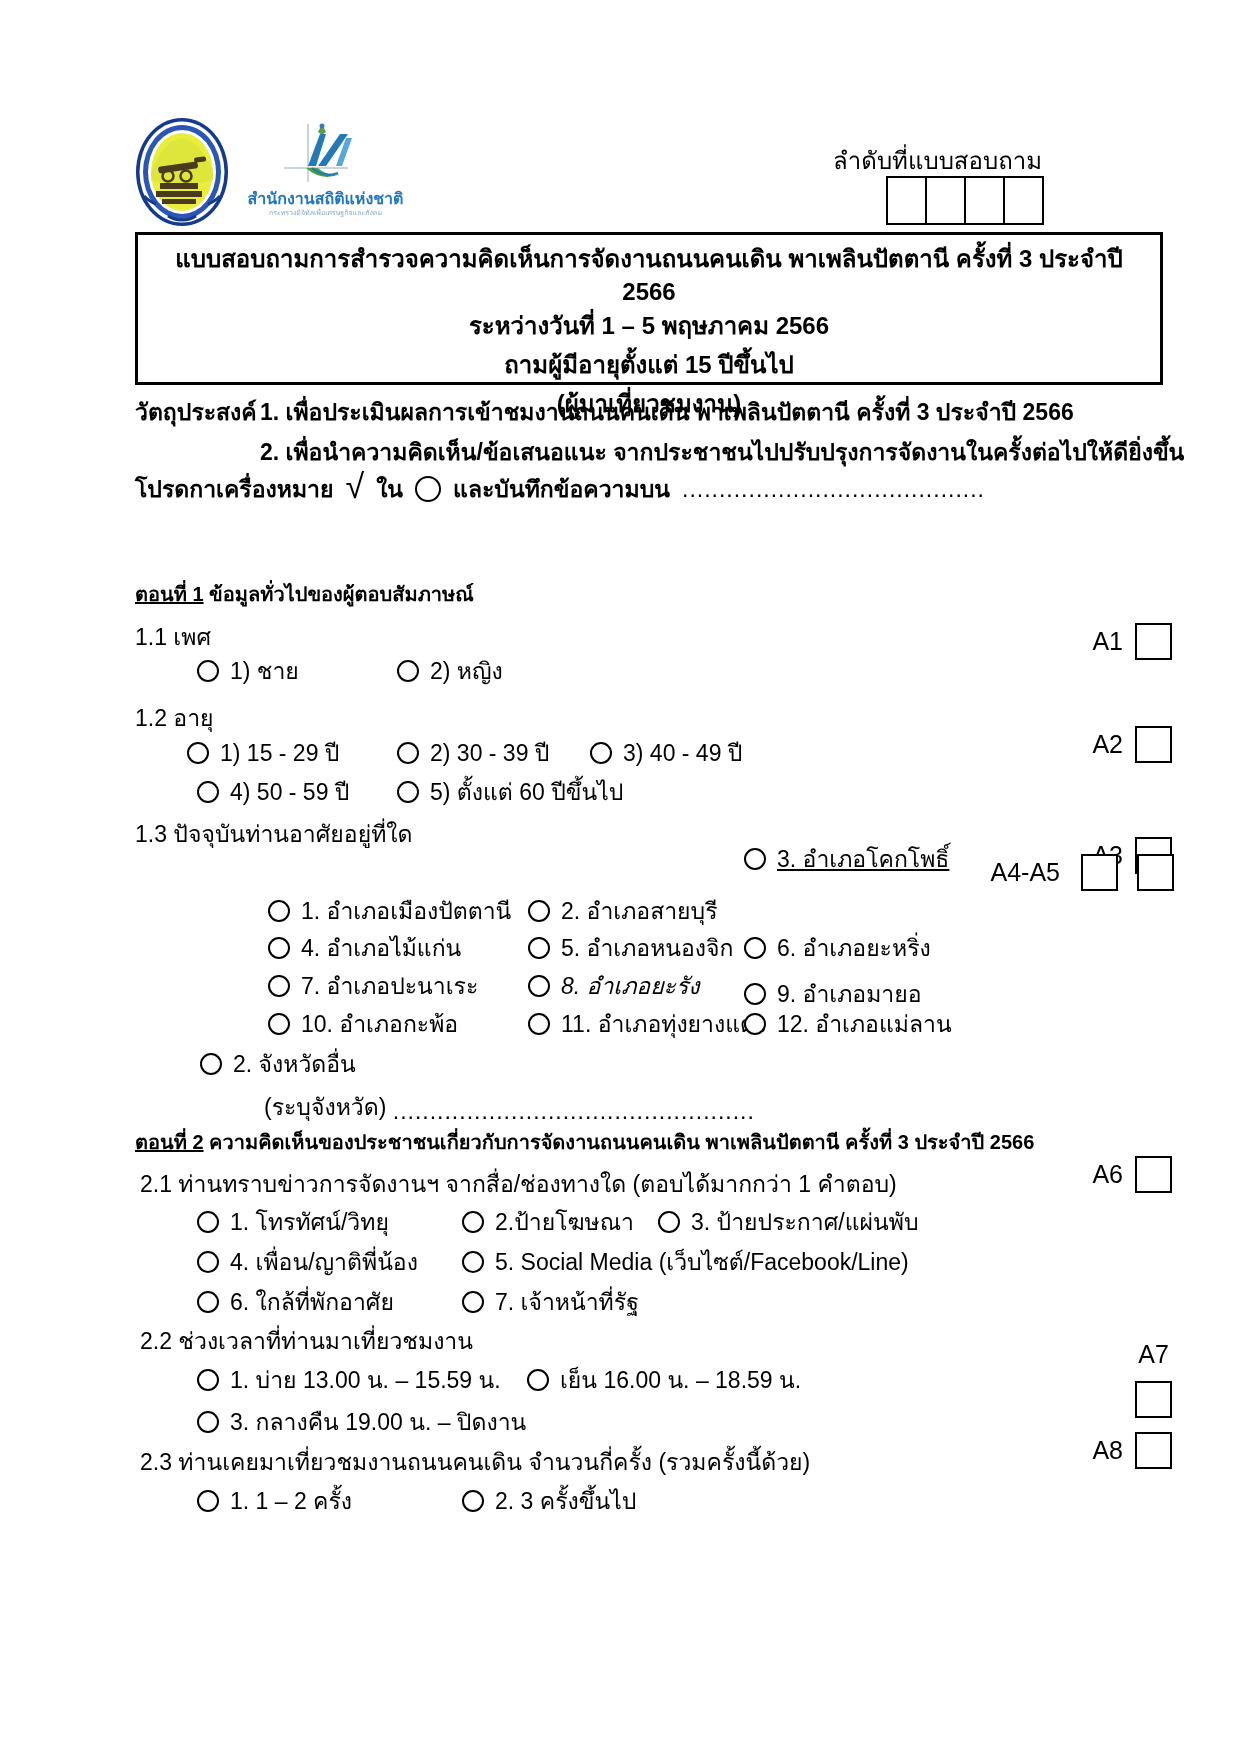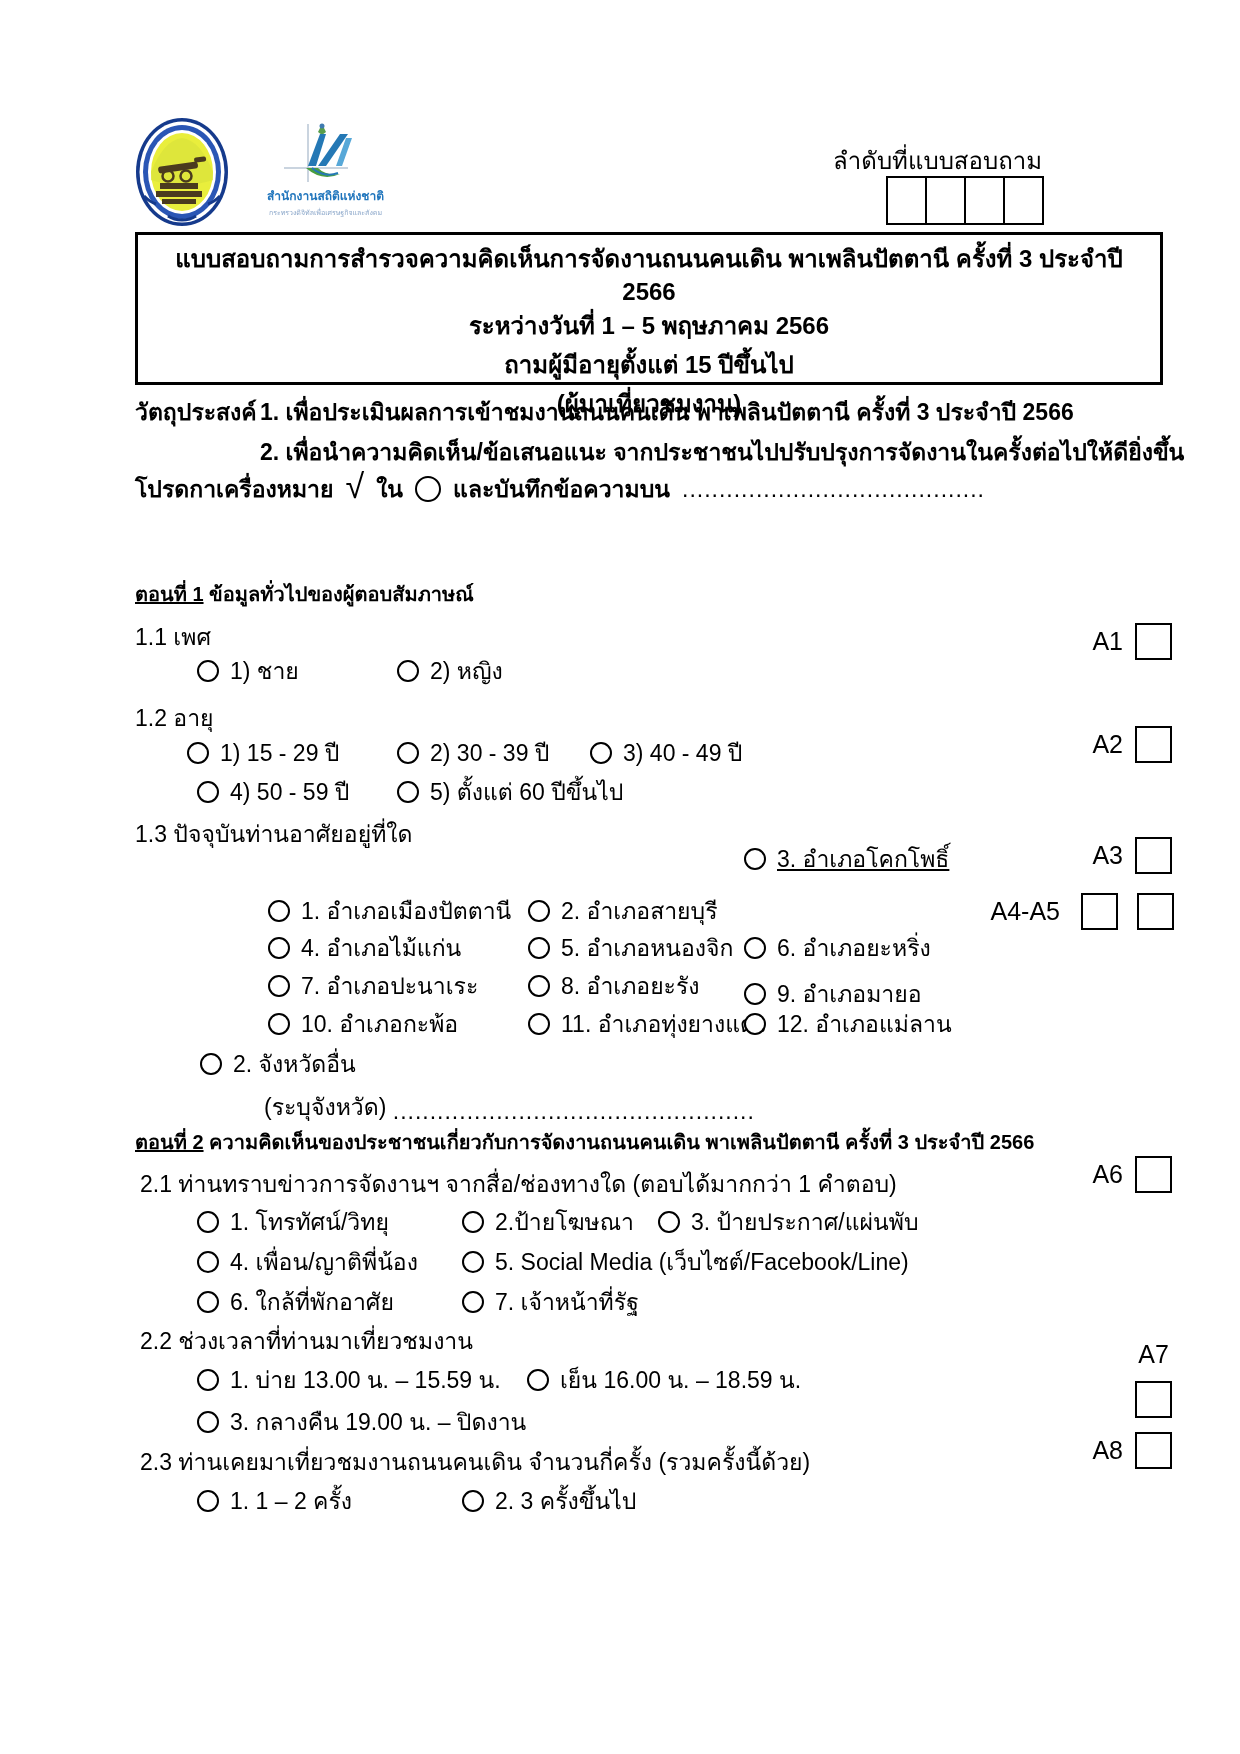--- a/index.html
+++ b/index.html
@@ -9,21 +9,21 @@
     color:#000;overflow:hidden;margin:0 auto;
   }
   .abs{position:absolute;}
   .bold{font-weight:bold;}
   
   .seq-label{position:absolute;left:820px;top:141px;width:222px;text-align:right;font-size:24px;}
   .seq-boxes{position:absolute;left:886px;top:176px;display:flex;}
   .seq-cell{width:37px;height:45px;border:2px solid #000;margin-left:-2px;background:#fff;}
   .seq-cell:first-child{margin-left:0;}
   .nso-name{position:absolute;left:243px;top:186px;width:165px;text-align:center;
-    font-size:12px;font-weight:bold;color:#2176bd;}
+    font-size:16px;font-weight:bold;color:#2176bd;}
   .nso-sub{position:absolute;left:243px;top:207px;width:165px;text-align:center;
     font-size:7px;color:#8aa6c9;}
   
   .title-box{
     position:absolute;left:135px;top:232px;width:1028px;height:153px;
     border:3px solid #000;box-sizing:border-box;
     display:flex;flex-direction:column;justify-content:space-evenly;align-items:center;
     font-size:24px;font-weight:bold;text-align:center;padding:4px 10px;
   }
   
@@ -174,21 +174,21 @@
     <span>5. อำเภอหนองจิก</span>
   </div>
   <div class="opt" style="left:744px;top:930px;">
     <span class="circle"></span>
     <span>6. อำเภอยะหริ่ง</span>
   </div>
   <div class="opt" style="left:268px;top:968px;">
     <span class="circle"></span>
     <span>7. อำเภอปะนาเระ</span>
   </div>
-  <div class="opt" style="left:528px;top:968px;">
+  <div class="opt" style="left:528px;top:968px;font-style:italic;">
     <span class="circle"></span>
     <span>8. อำเภอยะรัง</span>
   </div>
   <div class="opt" style="left:744px;top:968px;margin-top:8px;">
     <span class="circle"></span>
     <span>9. อำเภอมายอ</span>
   </div>
   <div class="opt" style="left:268px;top:1006px;">
     <span class="circle"></span>
     <span>10. อำเภอกะพ้อ</span>
@@ -277,21 +277,21 @@
     <span class="codebox"></span>
   </div>
   <div class="code-row" style="top:726px;right:68px;">
     <span class="code-label">A2</span>
     <span class="codebox"></span>
   </div>
   <div class="code-row" style="top:837px;right:68px;">
     <span class="code-label">A3</span>
     <span class="codebox"></span>
   </div>
-  <div class="code-row" style="top:893px;right:66px;gap:21px;text-align:center;">
+  <div class="code-row" style="top:854px;right:66px;gap:21px;text-align:center;">
     <span class="code-label">A4-A5</span>
     <span class="codebox"></span>
     <span class="codebox"></span>
   </div>
   <div class="code-row" style="top:1156px;right:68px;">
     <span class="code-label">A6</span>
     <span class="codebox"></span>
   </div>
   <div class="code-row" style="top:1340px;right:68px;flex-direction:column;">
     <span class="code-label">A7</span>

